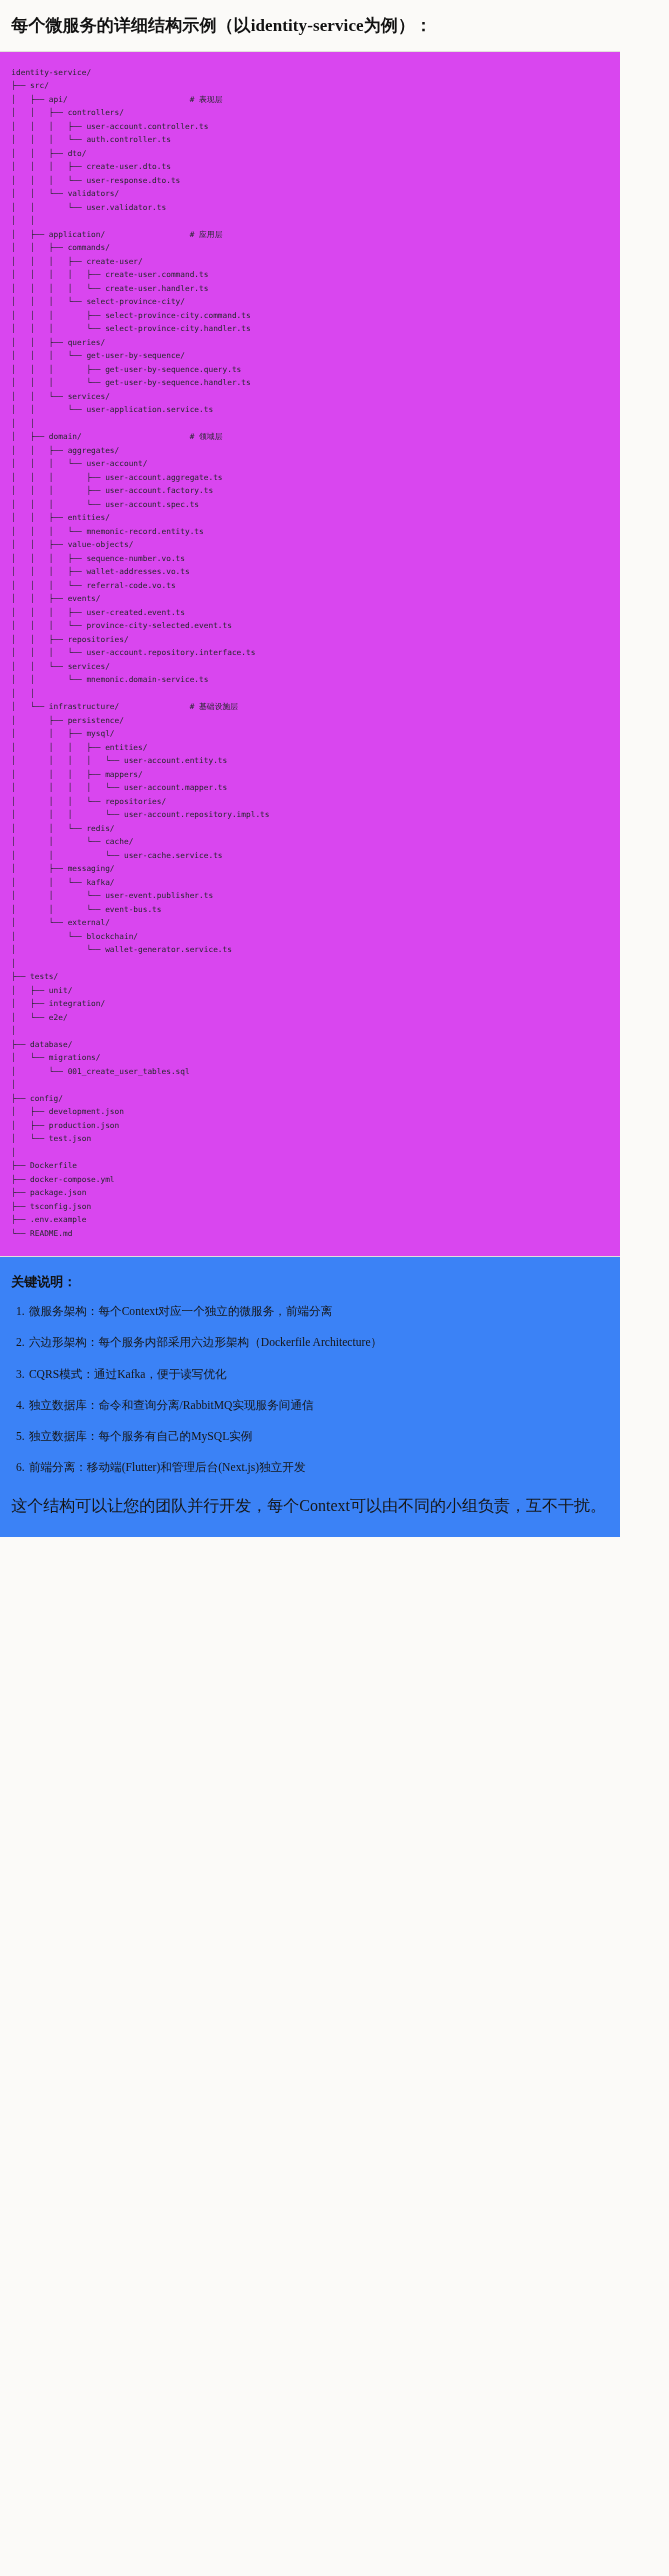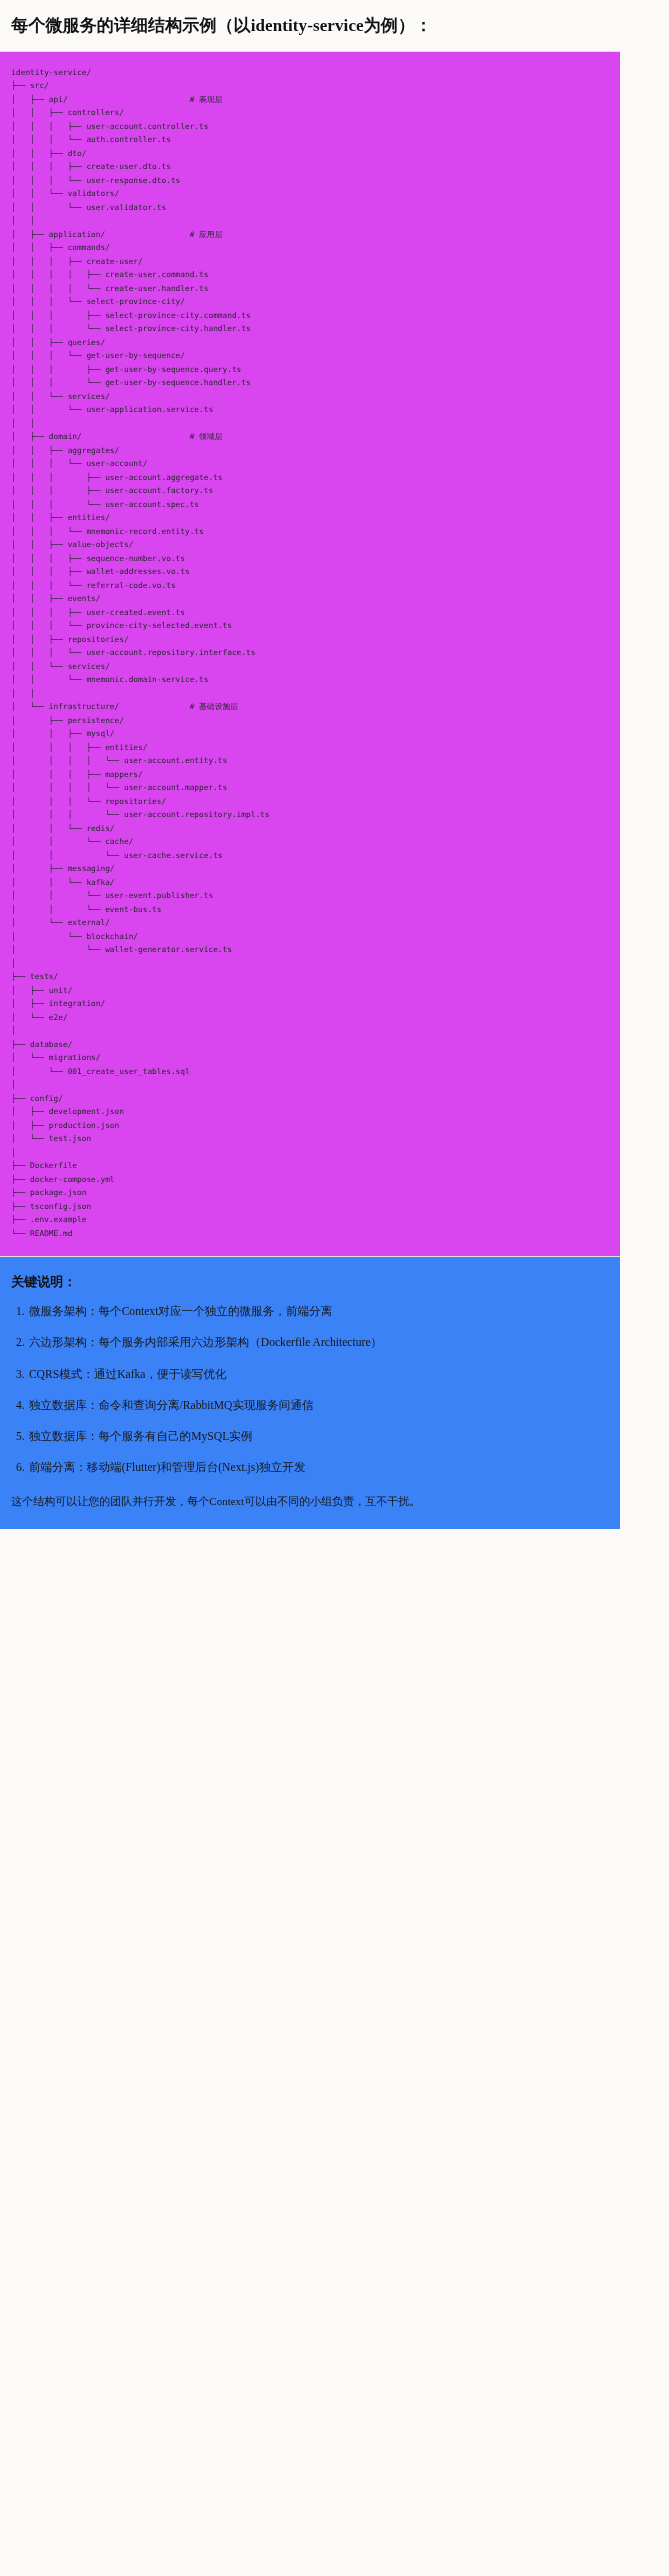--- a/index.html
+++ b/index.html
@@ -90,21 +90,21 @@
   }
   .note-sep {
     font-weight: normal;
   }
   .note-desc {
     font-weight: normal;
   }
   .closing-note {
     margin: 16.3px 0 0 0;
     font-family: "Liberation Serif", serif;
-    font-size: 11px;
+    font-size: 16px;
     line-height: 1.6;
     color: #161616;
   }
 </style>
 </head>
 <body>
 
 <div class="page">
 
   <div class="heading-block">

